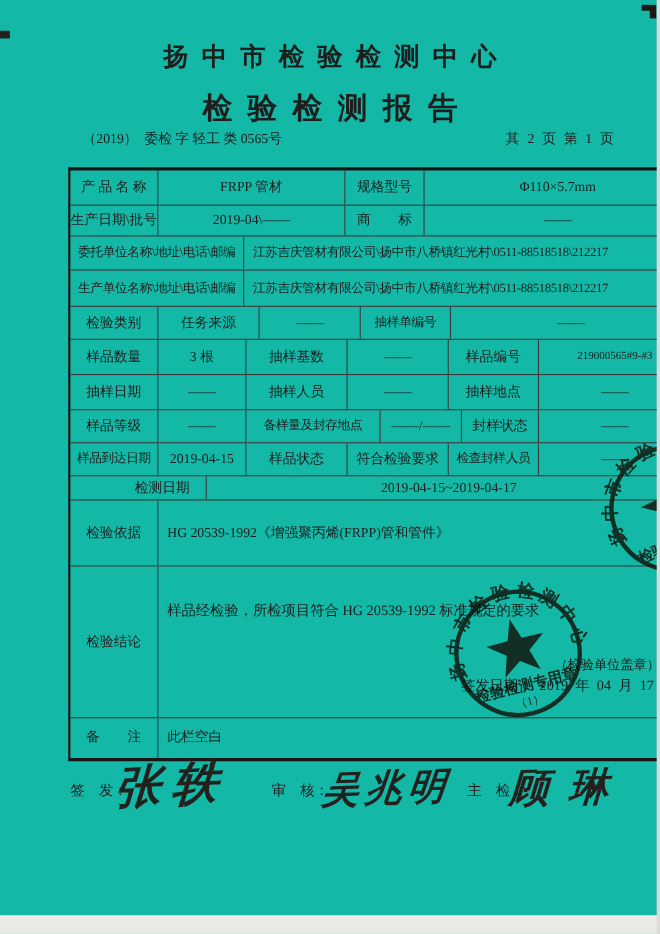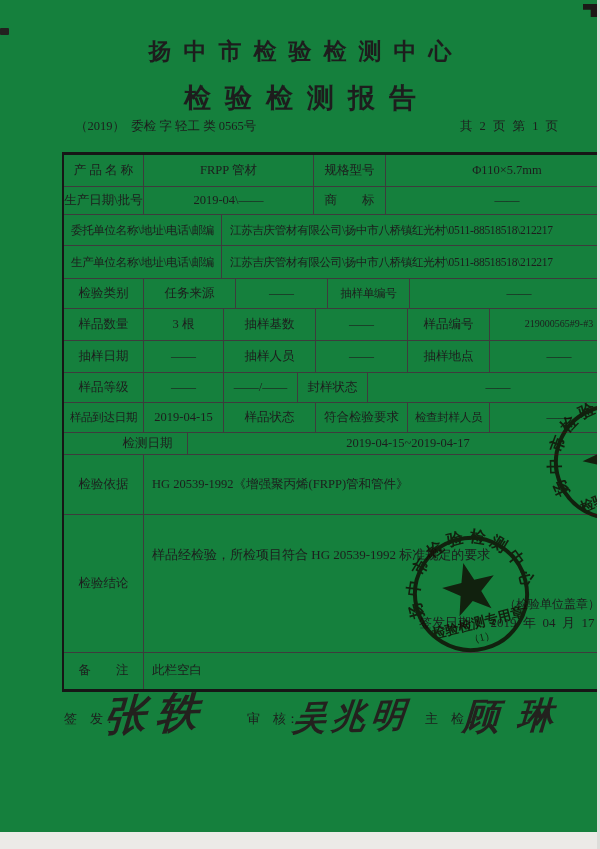--- a/index.html
+++ b/index.html
@@ -1,19 +1,19 @@
 <!DOCTYPE html>
 <html><head>
 <meta charset="utf-8">
 <style>
   * { margin:0; padding:0; box-sizing:border-box; }
   html,body { background:#ffffff; }
   .page {
     position:relative; width:600px; height:849px; margin:0 auto;
-    background:#15803d; overflow:hidden;
+    background:#14b8a6; overflow:hidden;
     font-family:"Liberation Serif","DejaVu Serif",serif; color:#1d1d1d;
   }
   
   .edge-tl { position:absolute; left:0; top:28px; width:9px; height:7px; background:#23211f; border-radius:1px; }
   .edge-tr { position:absolute; left:583px; top:4px; width:14px; height:13px; background:#1b1917;
              clip-path:polygon(0 0,100% 0,100% 100%,55% 100%,55% 45%,0 45%); }
   .right-edge { position:absolute; right:0; top:0; width:3px; height:849px; background:#dddcd9; }
   .bottom-strip { position:absolute; left:0; top:832px; width:600px; height:17px; background:#eceae7; }
 
   
@@ -129,20 +129,21 @@
       <div class="cell w80">——</div>
       <div class="cell w92 lab">抽样人员</div>
       <div class="cell w92">——</div>
       <div class="cell w82 lab">抽样地点</div>
       <div class="cell fl">——</div>
     </div>
 
     <div class="row h30">
       <div class="cell w80 lab">样品等级</div>
       <div class="cell w80">——</div>
+      <div class="cell w122 lab sm">备样量及封存地点</div>
       <div class="cell w74">——/——</div>
       <div class="cell w70 lab">封样状态</div>
       <div class="cell fl">——</div>
     </div>
 
     <div class="row h30">
       <div class="cell w80 lab sm">样品到达日期</div>
       <div class="cell w80">2019-04-15</div>
       <div class="cell w92 lab">样品状态</div>
       <div class="cell w92">符合检验要求</div>

